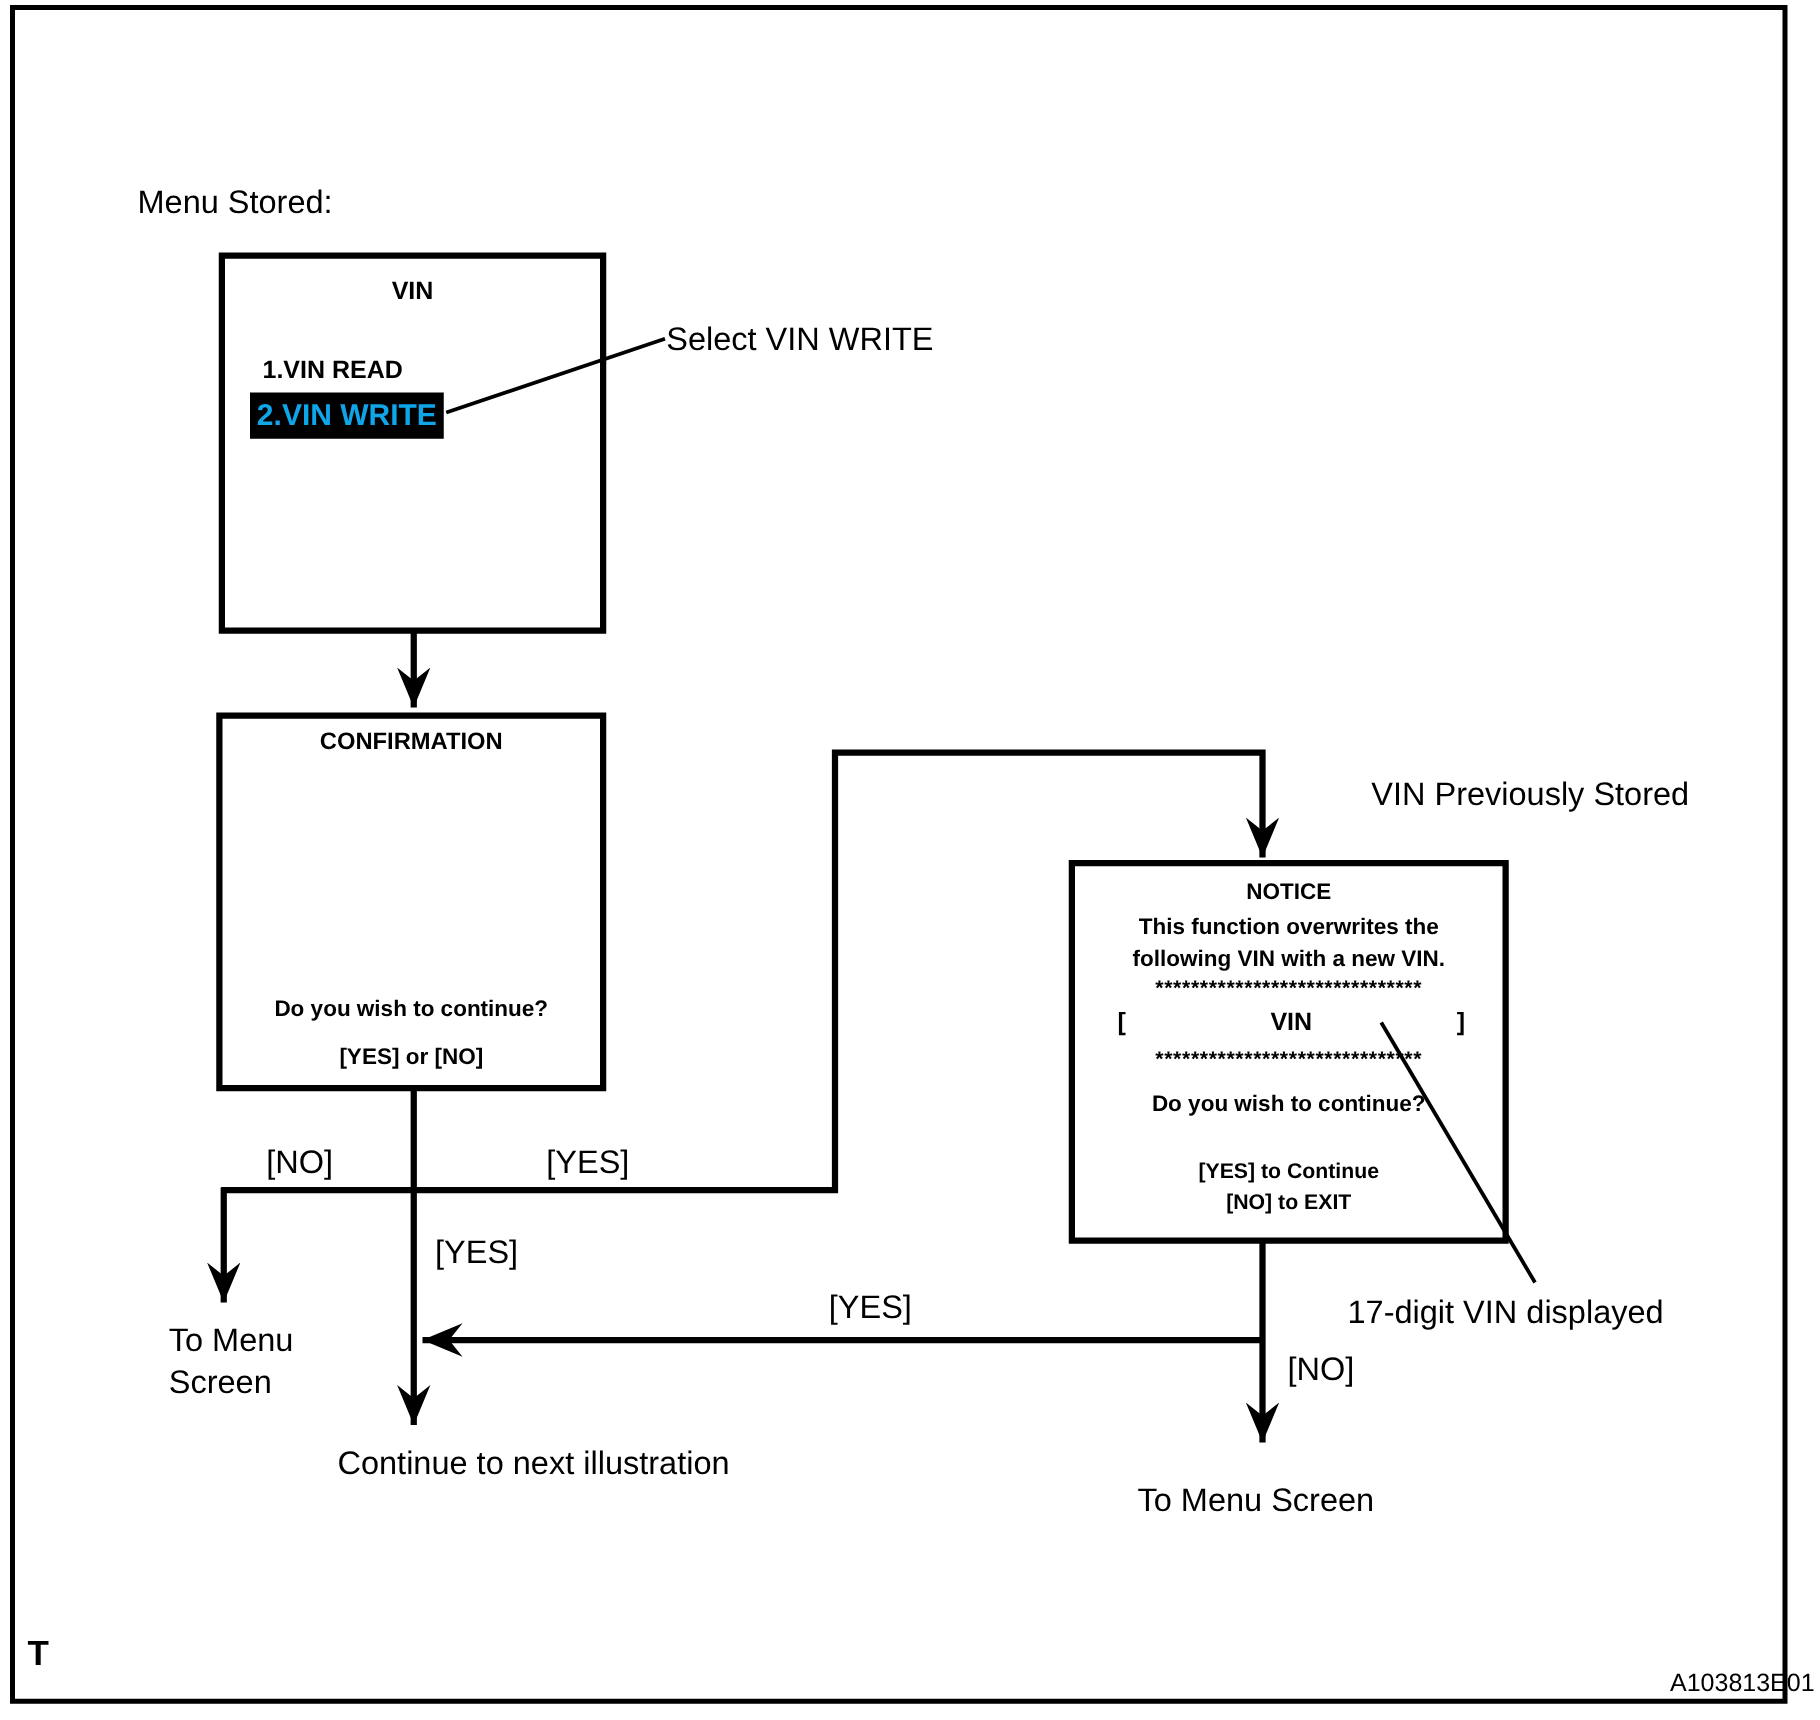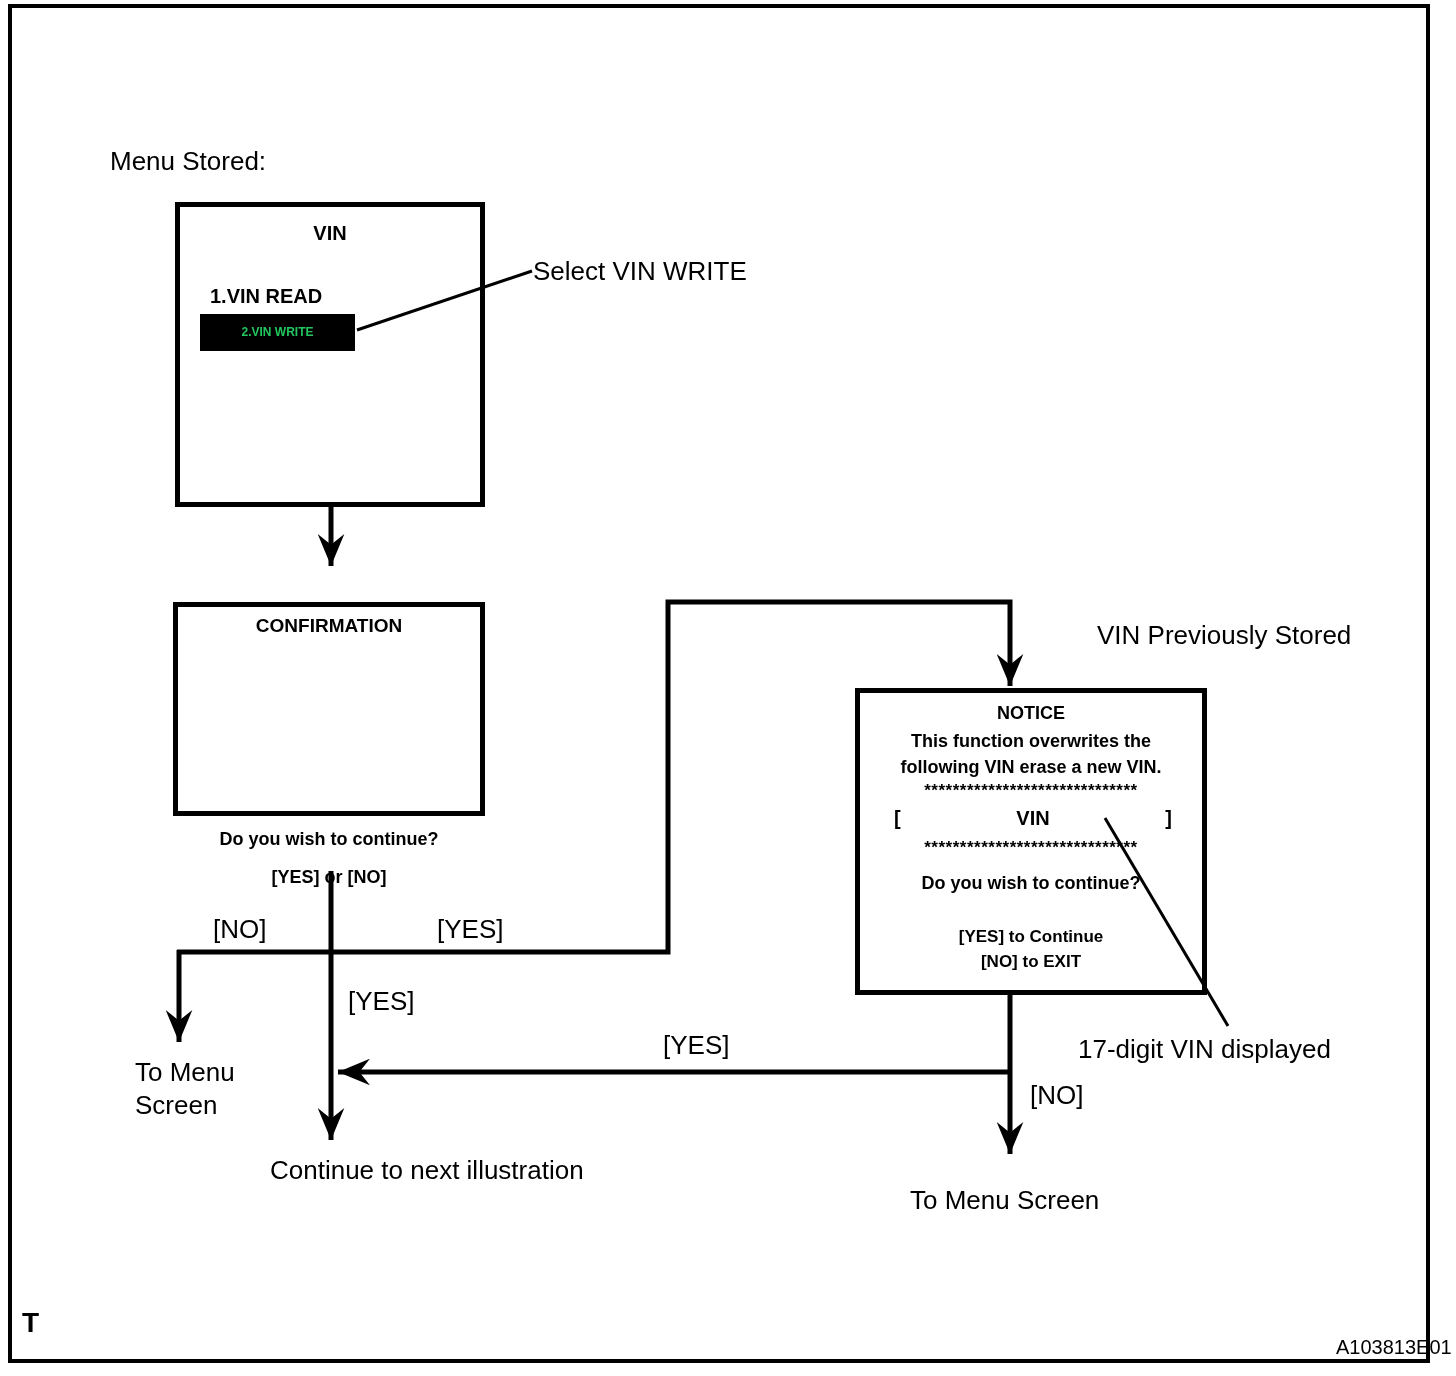--- a/index.html
+++ b/index.html
@@ -13,21 +13,21 @@
   }
   .lbl{position:absolute;font-size:26px;line-height:30px;white-space:nowrap;}
   .screen-box{
     position:absolute;border:5px solid #000;background:#fff;box-sizing:border-box;z-index:1;padding-left:26px;
   }
   .bx{position:absolute;left:0;right:0;text-align:center;font-weight:bold;}
   .vin-title{top:15px;font-size:20px;}
   .menu-item{position:absolute;left:30px;top:78px;font-size:20px;font-weight:bold;white-space:nowrap;}
   .menu-item-hl{
     position:absolute;left:20px;top:107px;width:155px;height:37px;
-    background:#000;color:#22c55e;font-size:12px;font-weight:bold;
+    background:#000;color:#0ea5e9;font-size:24px;font-weight:bold;
     line-height:37px;text-align:center;white-space:nowrap;
   }
   .conf-title{top:8px;font-size:19px;}
   .conf-body{top:70px;font-size:18px;line-height:22px;}
   .conf-q{top:222px;font-size:18px;}
   .conf-opt{top:260px;font-size:18px;}
   .not-title{top:10px;font-size:18px;}
   .not-body{top:35px;font-size:18px;line-height:26px;}
   .stars{font-size:17px;letter-spacing:0.5px;overflow:hidden;white-space:nowrap;}
   .stars1{top:88px;}
@@ -53,31 +53,31 @@
 <div class="lbl" style="left:110px;top:146px;">Menu Stored:</div>
 
 <div class="screen-box" style="left:175px;top:202px;width:310px;height:305px;">
   <div class="bx vin-title">VIN</div>
   <div class="menu-item">1.VIN READ</div>
   <div class="menu-item-hl">2.VIN WRITE</div>
 </div>
 
 <div class="lbl" style="left:533px;top:256px;">Select VIN WRITE</div>
 
-<div class="screen-box" style="left:173px;top:602px;width:312px;height:214px;">
+<div class="screen-box" style="left:173px;top:570px;width:312px;height:303px;">
   <div class="bx conf-title">CONFIRMATION</div>
   <div class="bx conf-q">Do you wish to continue?</div>
   <div class="bx conf-opt">[YES] or [NO]</div>
 </div>
 
 <div class="screen-box" style="left:855px;top:688px;width:352px;height:307px;">
   <div class="bx not-title">NOTICE</div>
   <div class="bx not-body">
     <div>This function overwrites the</div>
-    <div>following VIN erase a new VIN.</div>
+    <div>following VIN with a new VIN.</div>
   </div>
   <div class="bx stars stars1">******************************</div>
   <div class="vin-row">
     <span>[</span>
     <span>VIN</span>
     <span>]</span>
   </div>
   <div class="bx stars stars2">******************************</div>
   <div class="bx not-q">Do you wish to continue?</div>
   <div class="bx not-yes">[YES] to Continue</div>

